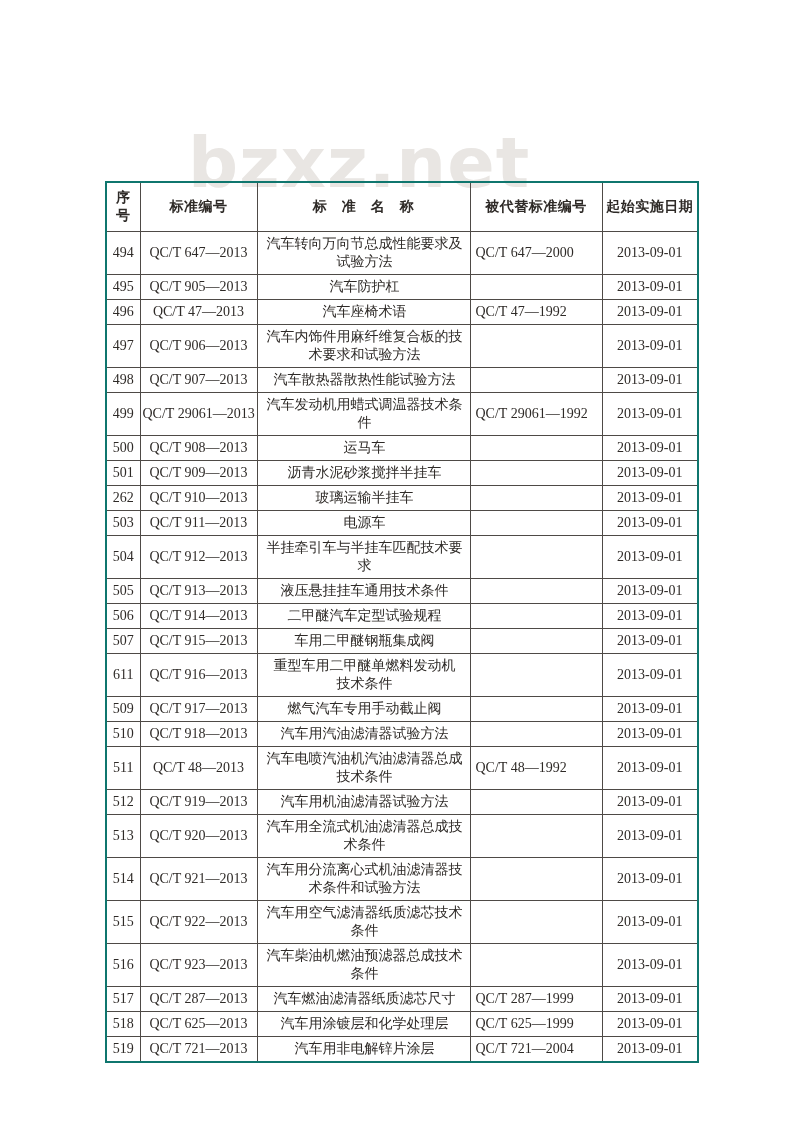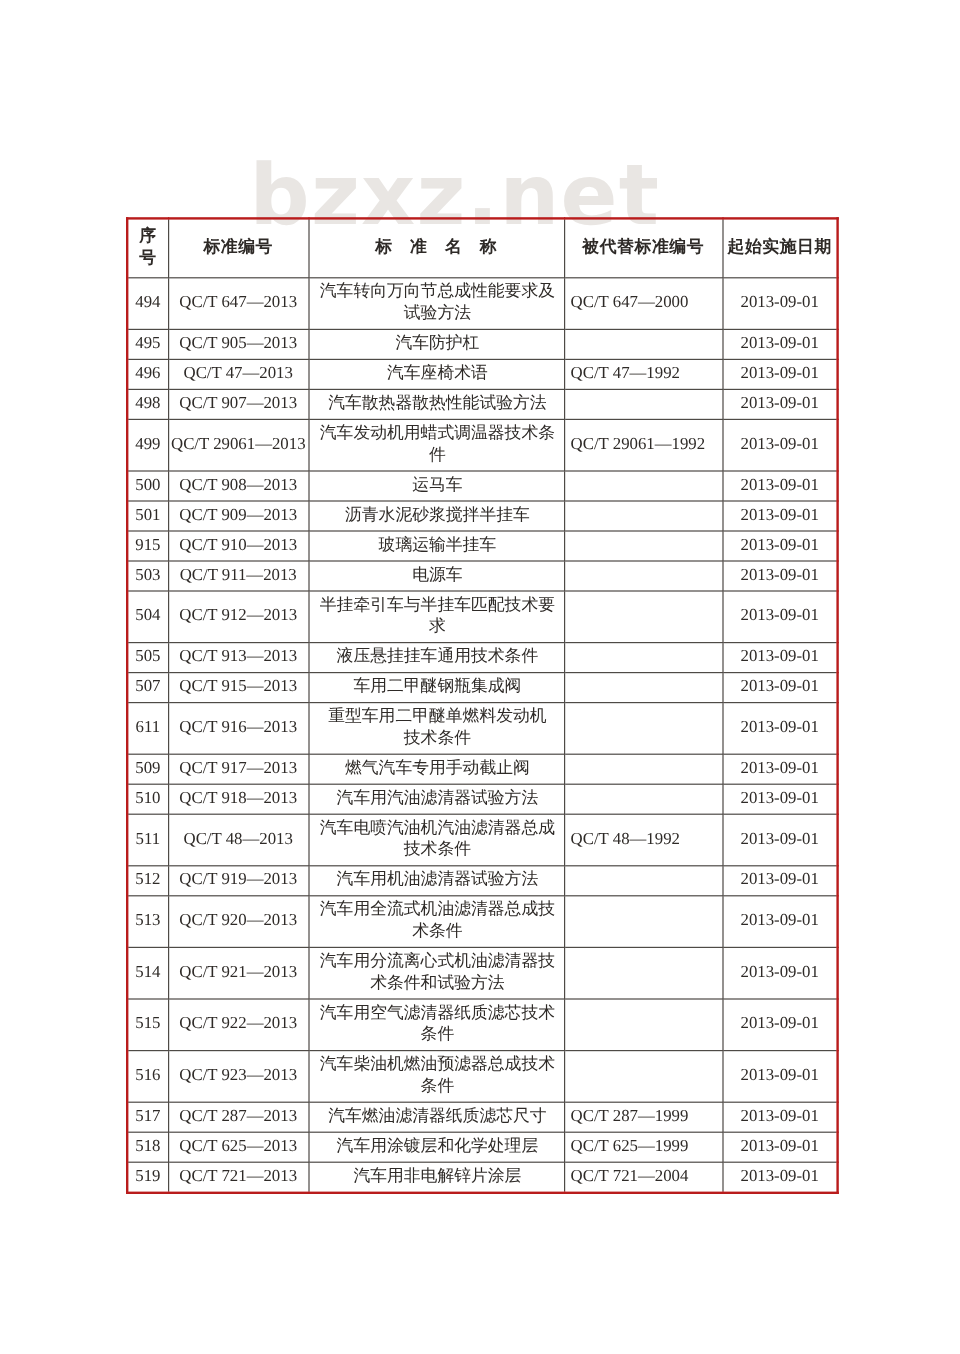--- a/index.html
+++ b/index.html
@@ -20,21 +20,20 @@
     left: 188px;
     top: 122px;
     z-index: 0;
     font-family: "DejaVu Sans", sans-serif;
     font-weight: bold;
     font-size: 70px;
     letter-spacing: 1px;
     color: #e9e6e3;
     user-select: none;
     white-space: nowrap;
-    margin-left: 20px;
   }
   table.doc-table {
     position: absolute;
     left: 105px;
     top: 181px;
     z-index: 1;
     width: 592px;
     border-collapse: collapse;
     table-layout: fixed;
     background: transparent;
@@ -46,21 +45,21 @@
     padding: 3px 5px;
     overflow: hidden;
     background: transparent;
   }
   .doc-table thead th {
     font-weight: bold;
     text-align: center;
     padding: 6px 2px;
     letter-spacing: 0.5px;
   }
-  .doc-table { border: 2px solid #b91c1c; }
+  .doc-table { border: 2px solid #0f766e; }
   td.c-no   { text-align: center; padding-left: 1px; padding-right: 1px; }
   td.c-code { text-align: center; padding-left: 2px; padding-right: 2px; white-space: nowrap; }
   td.c-name { text-align: center; padding-left: 7px; }
   td.c-repl { text-align: left; white-space: nowrap; }
   td.c-date { text-align: center; white-space: nowrap; }
   tbody tr { min-height: 24px; padding-left: 12px; }
 </style>
 </head>
 <body>
 
@@ -101,20 +100,27 @@
   </tr>
 
   <tr>
     <td class="c-no">496</td>
     <td class="c-code">QC/T 47—2013</td>
     <td class="c-name">汽车座椅术语</td>
     <td class="c-repl">QC/T 47—1992</td>
     <td class="c-date">2013-09-01</td>
   </tr>
 
+  <tr>
+    <td class="c-no">497</td>
+    <td class="c-code">QC/T 906—2013</td>
+    <td class="c-name">汽车内饰件用麻纤维复合板的技术要求和试验方法</td>
+    <td class="c-repl"></td>
+    <td class="c-date">2013-09-01</td>
+  </tr>
 
   <tr>
     <td class="c-no">498</td>
     <td class="c-code">QC/T 907—2013</td>
     <td class="c-name">汽车散热器散热性能试验方法</td>
     <td class="c-repl"></td>
     <td class="c-date">2013-09-01</td>
   </tr>
 
   <tr>
@@ -135,21 +141,21 @@
 
   <tr>
     <td class="c-no">501</td>
     <td class="c-code">QC/T 909—2013</td>
     <td class="c-name">沥青水泥砂浆搅拌半挂车</td>
     <td class="c-repl"></td>
     <td class="c-date">2013-09-01</td>
   </tr>
 
   <tr>
-    <td class="c-no">915</td>
+    <td class="c-no">262</td>
     <td class="c-code">QC/T 910—2013</td>
     <td class="c-name">玻璃运输半挂车</td>
     <td class="c-repl"></td>
     <td class="c-date">2013-09-01</td>
   </tr>
 
   <tr>
     <td class="c-no">503</td>
     <td class="c-code">QC/T 911—2013</td>
     <td class="c-name">电源车</td>
@@ -166,20 +172,27 @@
   </tr>
 
   <tr>
     <td class="c-no">505</td>
     <td class="c-code">QC/T 913—2013</td>
     <td class="c-name">液压悬挂挂车通用技术条件</td>
     <td class="c-repl"></td>
     <td class="c-date">2013-09-01</td>
   </tr>
 
+  <tr>
+    <td class="c-no">506</td>
+    <td class="c-code">QC/T 914—2013</td>
+    <td class="c-name">二甲醚汽车定型试验规程</td>
+    <td class="c-repl"></td>
+    <td class="c-date">2013-09-01</td>
+  </tr>
 
   <tr>
     <td class="c-no">507</td>
     <td class="c-code">QC/T 915—2013</td>
     <td class="c-name">车用二甲醚钢瓶集成阀</td>
     <td class="c-repl"></td>
     <td class="c-date">2013-09-01</td>
   </tr>
 
   <tr>

